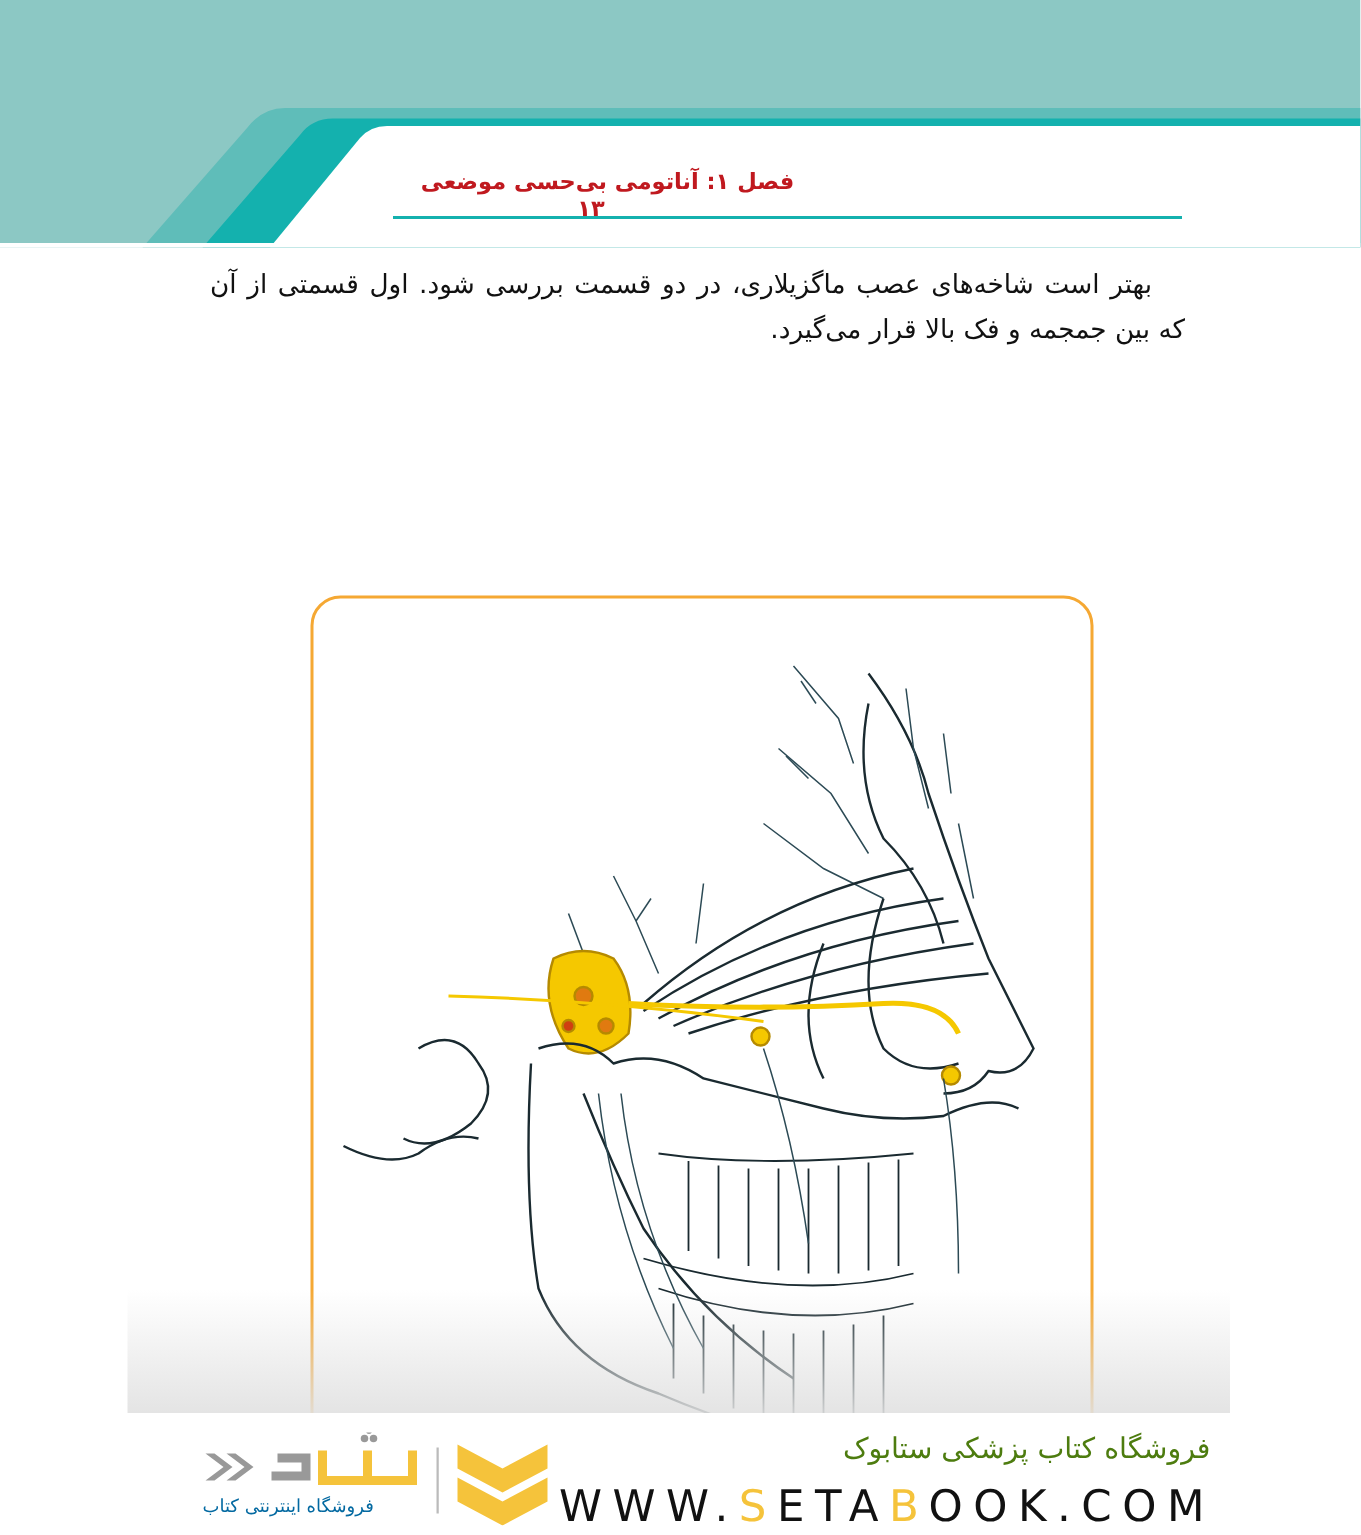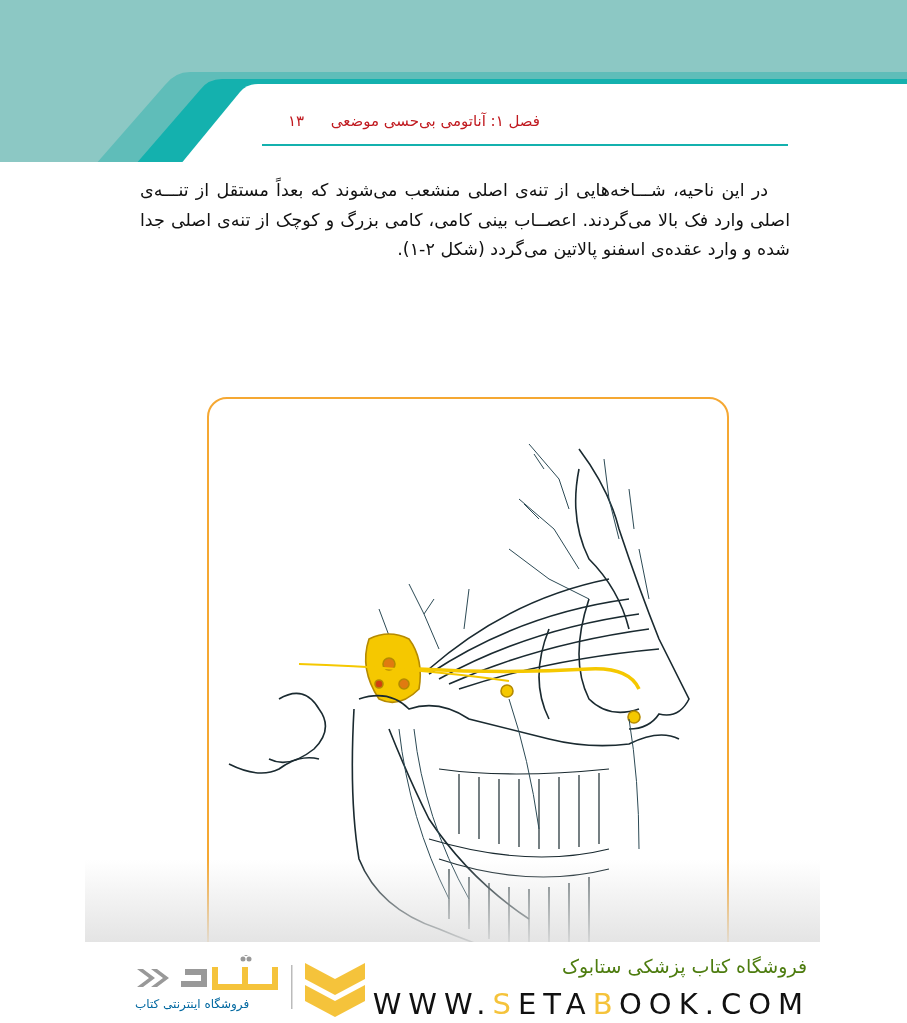--- a/index.html
+++ b/index.html
@@ -1,18 +1,18 @@
 <!DOCTYPE html>
 <html><head>
 <meta charset="utf-8">
 <style>
   html,body{margin:0;padding:0;}
   body{width:907px;height:1023px;position:relative;overflow:hidden;background:#fff;font-family:"DejaVu Sans",sans-serif;}
   .banner{position:absolute;left:0;top:0;width:907px;height:165px;}
-  .chapter-header{position:absolute;top:112px;left:270px;width:270px;direction:rtl;text-align:right;color:#c0191f;font-weight:normal;font-size:15px;font-family:"DejaVu Sans",sans-serif;}
+  .chapter-header{position:absolute;top:112px;left:270px;width:270px;direction:rtl;text-align:center;color:#c0191f;font-weight:bold;font-size:15px;font-family:"DejaVu Sans",sans-serif;}
   .chapter-header .page-num{margin-right:22px;}
   .header-rule{position:absolute;left:262px;top:144px;width:526px;height:2px;background:#14b1ae;}
   .body-text{position:absolute;left:140px;top:176px;width:650px;direction:rtl;text-align:justify;font-size:17.5px;line-height:29.5px;color:#111;font-family:"DejaVu Sans",sans-serif;}
   .body-text p{margin:0;text-indent:22px;text-align-last:right;}
   .figure-frame{position:absolute;left:207px;top:397px;width:522px;height:600px;border:2px solid #f5a833;border-radius:20px;box-sizing:border-box;background:#fff;overflow:hidden;}
   .figure-svg{position:absolute;left:0;top:0;}
   .fade{position:absolute;left:85px;top:860px;width:735px;height:82px;background:linear-gradient(to bottom,rgba(255,255,255,0),rgba(225,225,225,.9));}
   .footer{position:absolute;left:0;top:942px;width:907px;height:81px;background:#fff;}
   .store-name{position:absolute;right:100px;top:955px;direction:rtl;font-size:19px;color:#4d7c0f;font-family:"DejaVu Sans",sans-serif;}
   .store-url{position:absolute;right:97px;top:987px;font-size:29px;letter-spacing:7px;color:#111;font-family:"DejaVu Sans",sans-serif;}
@@ -31,21 +31,21 @@
   <rect x="0" y="162" width="907" height="3" fill="#fff"></rect>
 </svg>
 
 <div class="chapter-header">
   <span>فصل ۱: آناتومی بی‌حسی موضعی</span>
   <span class="page-num">۱۳</span>
 </div>
 <div class="header-rule"></div>
 
 <div class="body-text">
-  <p>در این ناحیه، شـــاخه‌هایی از تنه‌ی اصلی منشعب می‌شوند که بعداً مستقل از تنـــه‌ی اصلی وارد فک بالا می‌گردند. اعصــاب بینی کامی، کامی بزرگ و کوچک از تنه‌ی اصلی جدا شده و وارد عقده‌ی اسفنو پالاتین می‌گردد (شکل ۲-۱).</p>
+  <p>بهتر است شاخه‌های عصب ماگزیلاری، در دو قسمت بررسی شود. اول قسمتی از آن که بین جمجمه و فک بالا قرار می‌گیرد.</p>
 </div>
 
 <div class="figure-frame">
   <svg class="figure-svg" width="522" height="600" viewBox="0 0 522 600" fill="none" stroke="#1a2a30" stroke-width="1.6">
 
     <path d="M370 50 Q400 90 410 130 Q430 190 450 240 Q470 280 480 300 Q470 320 450 315 Q440 330 420 330"></path>
     <path d="M370 70 Q360 120 380 160 Q410 190 420 230"></path>
 
     <g stroke="#2c4a55" stroke-width="1">
       <path d="M320 45 L350 80 L360 110"></path>

